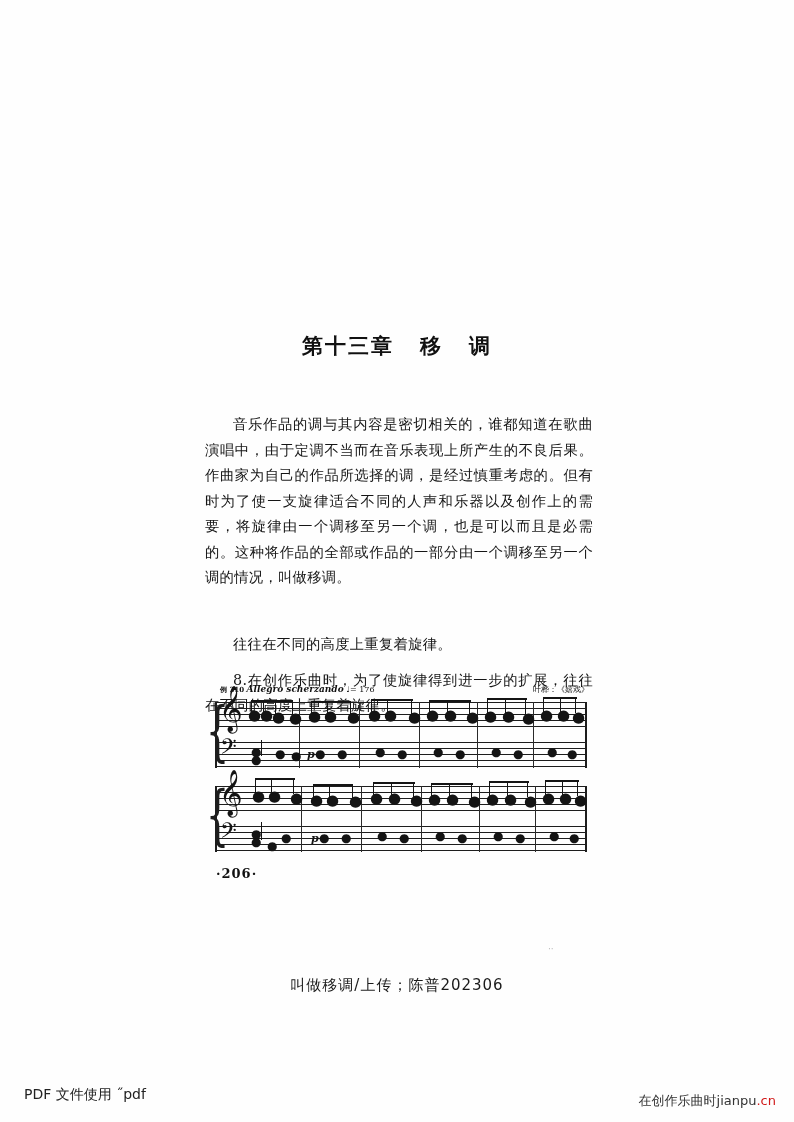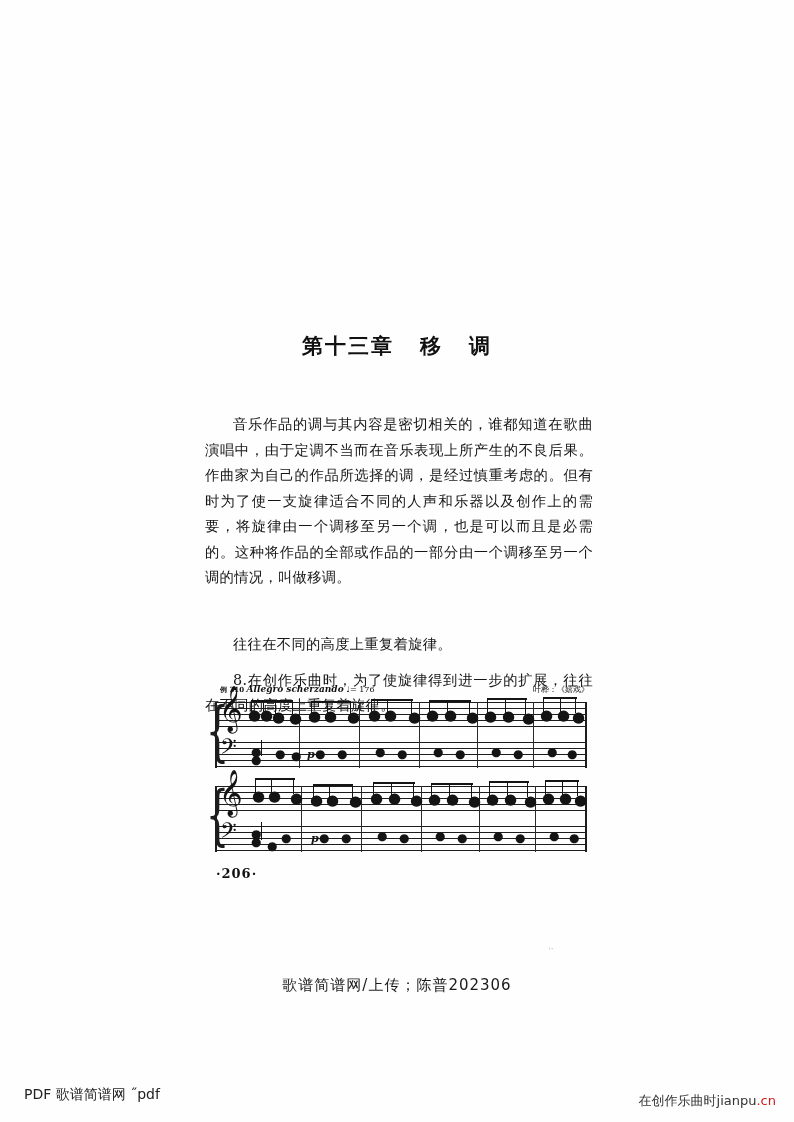--- a/index.html
+++ b/index.html
@@ -536,20 +536,20 @@
         <div class="nt small" style="left:334px; top:48px;">●</div>
         <div class="nt small" style="left:354px; top:50px;">●</div>
       </div>
     </div>
   </div>
 
   <div class="page-number">·206·</div>
 
   <div class="smudge">··</div>
 
-  <div class="credit">歌谱简谱网/上传；陈普202306</div>
-
-  <div class="footer-left">PDF 歌谱简谱网 ˝pdf</div>
+  <div class="credit">叫做移调/上传；陈普202306</div>
+
+  <div class="footer-left">PDF 文件使用 ˝pdf</div>
   <div class="footer-right">
     <span class="site-cn">在创作乐曲时</span><span class="site-en">jianpu</span><span class="site-tld">.cn</span>
   </div>
 
 </div>
 
 </body></html>

